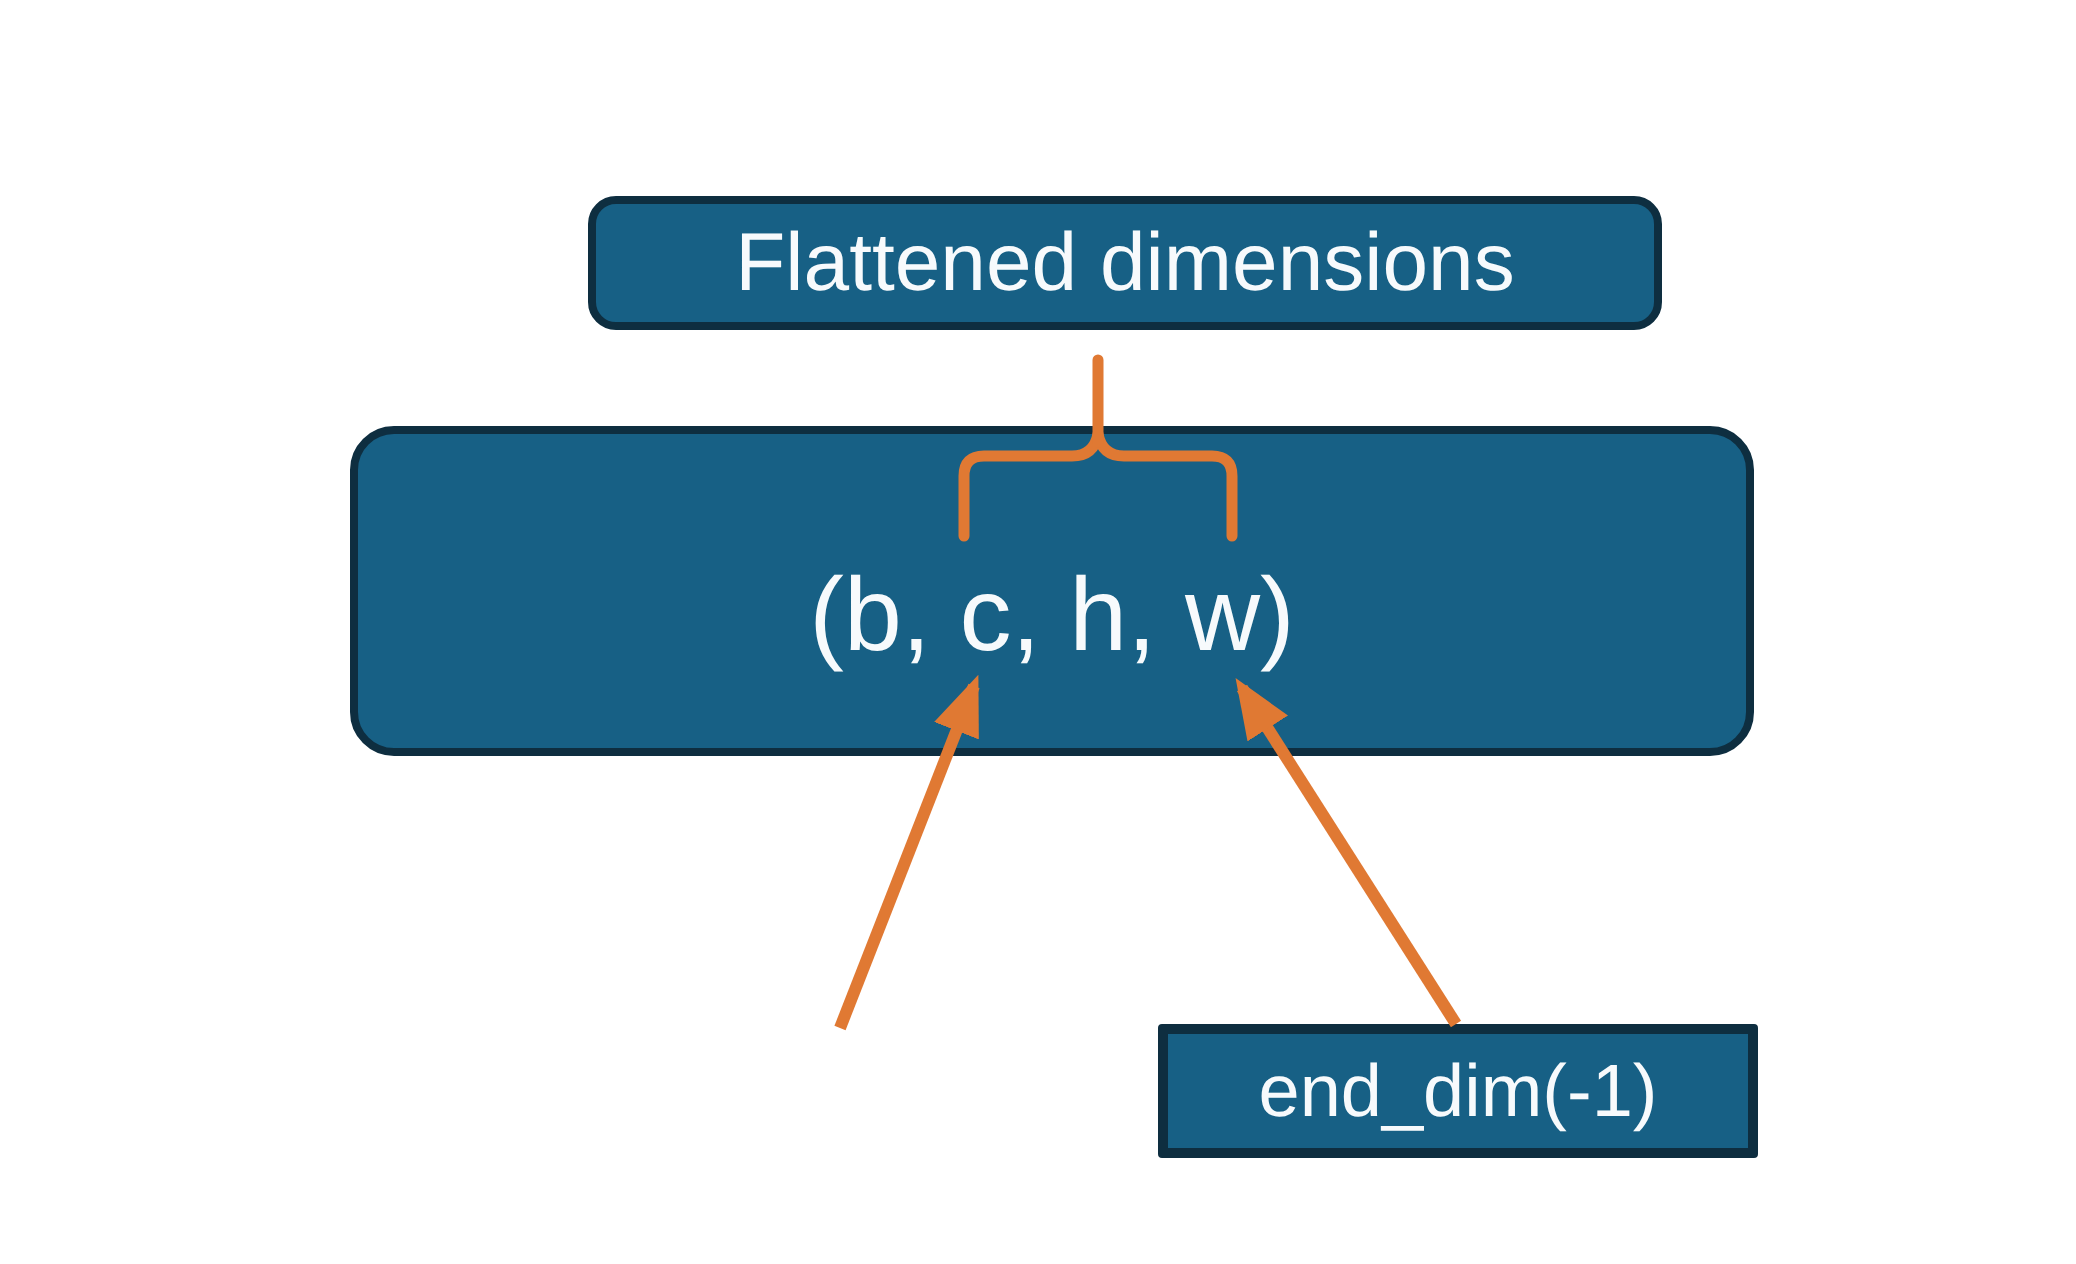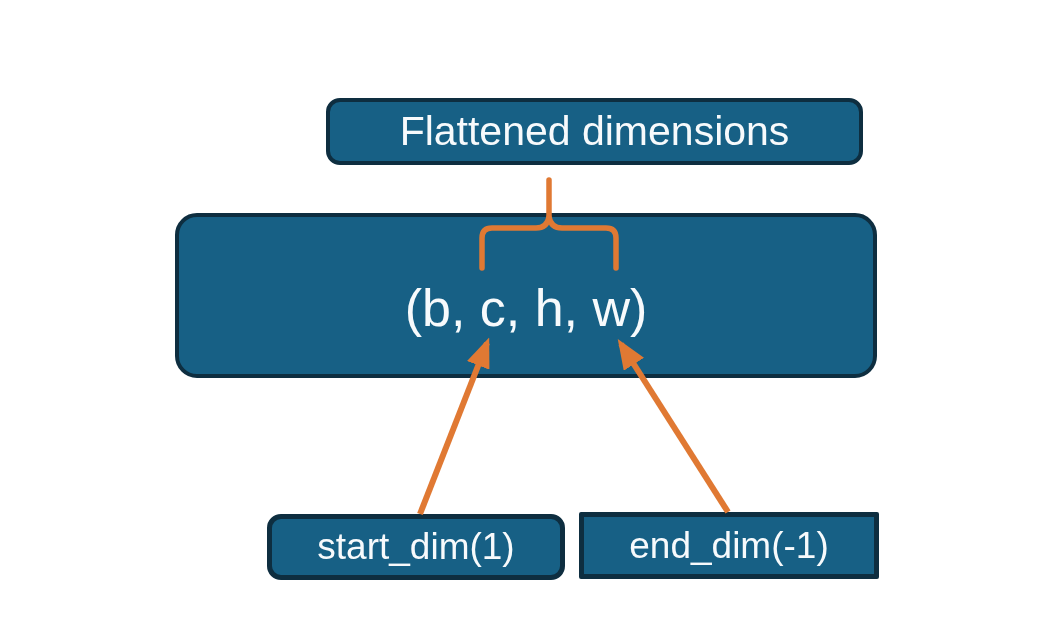--- a/index.html
+++ b/index.html
@@ -27,21 +27,20 @@
     display: flex;
     align-items: center;
     justify-content: center;
     white-space: nowrap;
   }
   .title-box {
     left: 294px; top: 98px;
     width: 537px; height: 67px;
     border-radius: 14px;
     font-size: 41px;
-    margin-left: 32px;
   }
   .tensor-box {
     left: 175px; top: 213px;
     width: 702px; height: 165px;
     border-radius: 22px;
     font-size: 52px;
     padding-top: 24px;
   }
   .start-box {
     left: 267px; top: 514px;
@@ -71,23 +70,20 @@
 <div class="canvas">
 
   <div class="node title-box">
     <span>Flattened dimensions</span>
   </div>
 
   <div class="node tensor-box">
     <span>(b, c, h, w)</span>
   </div>
 
-  <div class="node start-box">
-    <span>start_dim(1)</span>
-  </div>
 
   <div class="node end-box">
     <span>end_dim(-1)</span>
   </div>
 
   <svg class="overlay" viewBox="0 0 1038 632" xmlns="http://www.w3.org/2000/svg">
     <defs>
       <marker id="arrowhead" viewBox="0 0 5 4" markerWidth="5" markerHeight="4" refX="4" refY="2" orient="auto">
         <path d="M0,0 L5,2 L0,4 Z" fill="#E07933"></path>
       </marker>

